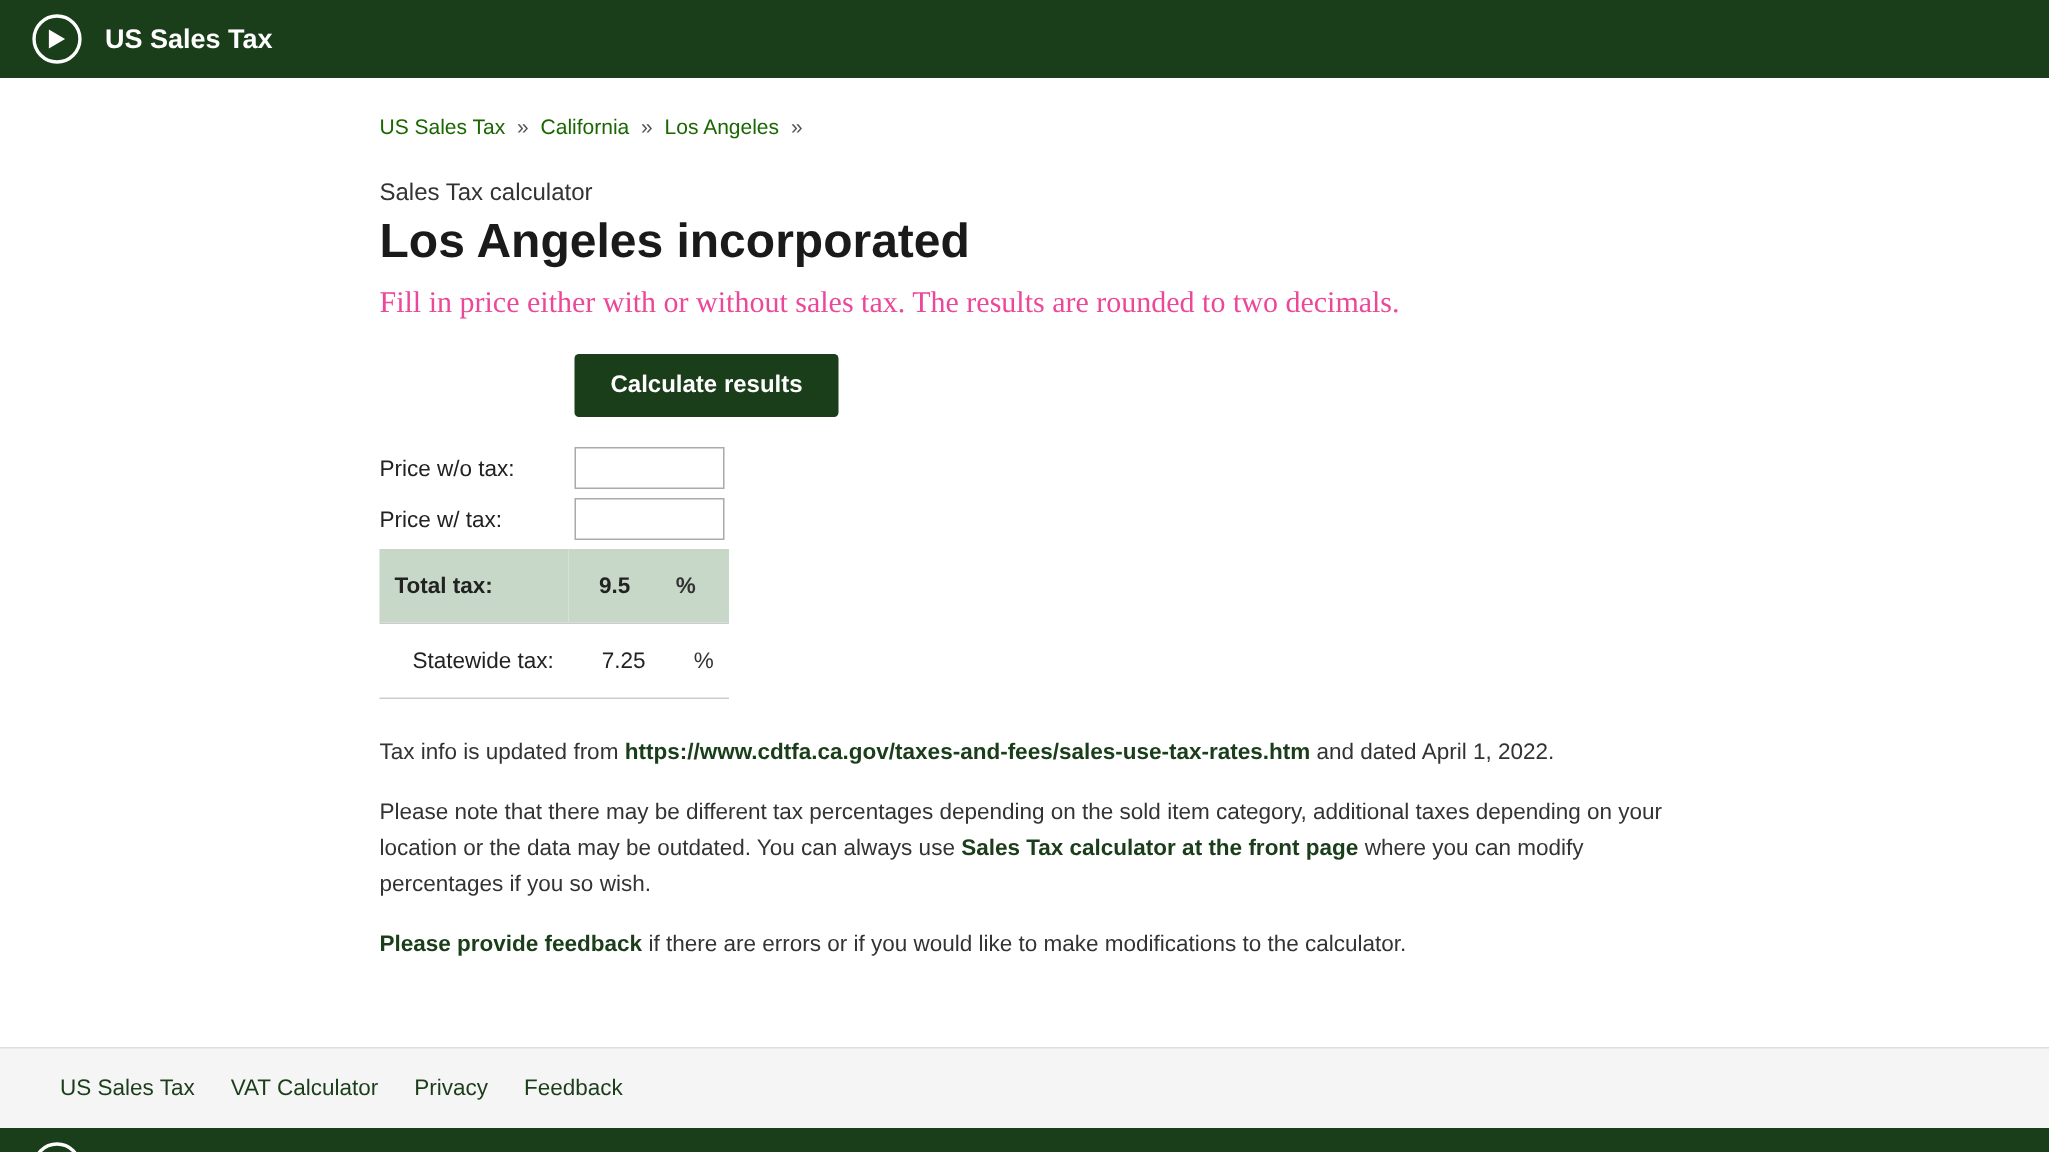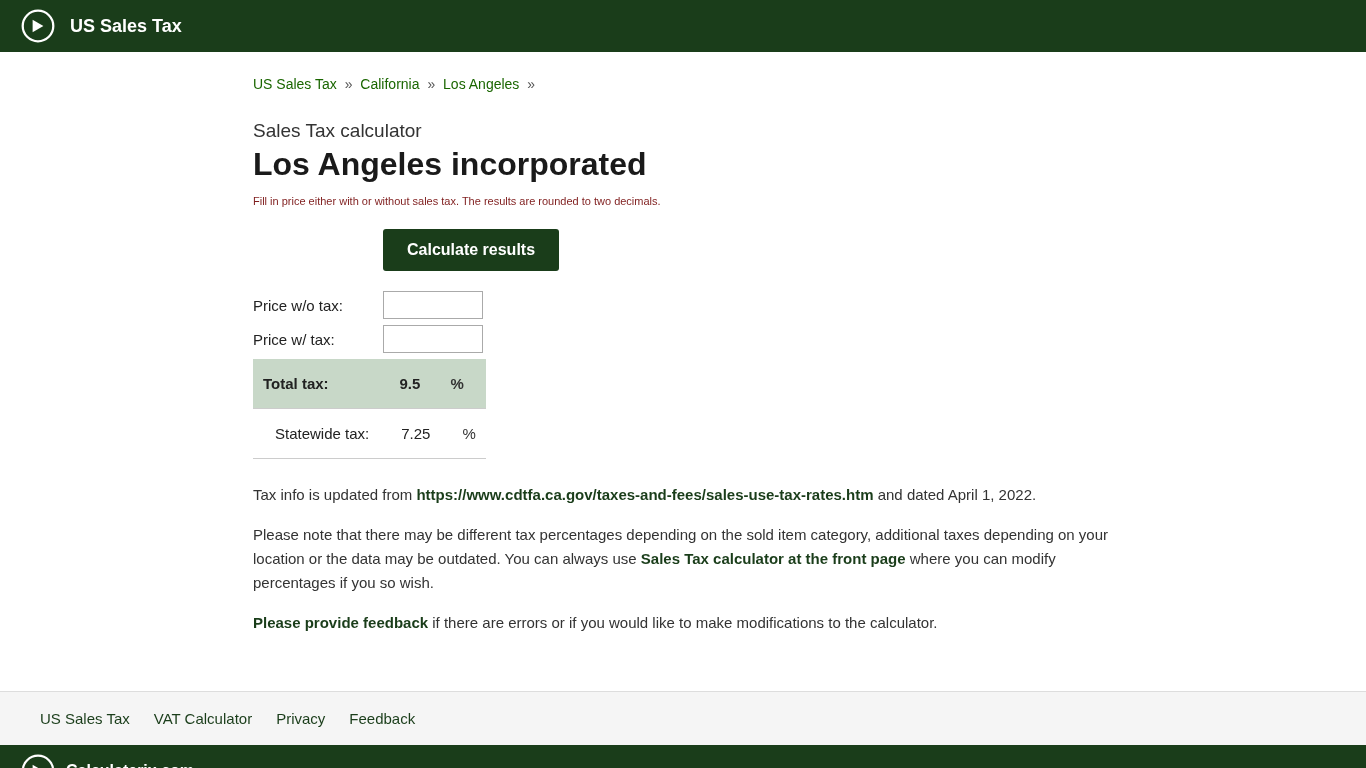--- a/index.html
+++ b/index.html
@@ -37,34 +37,35 @@
       color: #1a6600;
       margin-bottom: 28px;
     }
     .breadcrumb a {
       color: #1a6600;
       text-decoration: none;
     }
     .breadcrumb .sep { color: #555; margin: 0 4px; }
 
     .subtitle {
-      font-size: 19px;
+      font-size: 16px;
       color: #333;
       margin-bottom: 4px;
     }
     .page-title {
       font-size: 32px;
       font-weight: bold;
       color: #1a1a1a;
       margin-bottom: 12px;
     }
     .description {
-      font-size: 11px;
-      color: #7f1d1d;
+      font-size: 20px;
+      color: #ec4899;
       margin-bottom: 22px;
+      font-family: Liberation Serif, serif;
     }
 
     
     .calc-btn {
       background: #1a3d1a;
       color: #fff;
       border: none;
       padding: 12px 24px;
       font-size: 16px;
       font-weight: bold;

